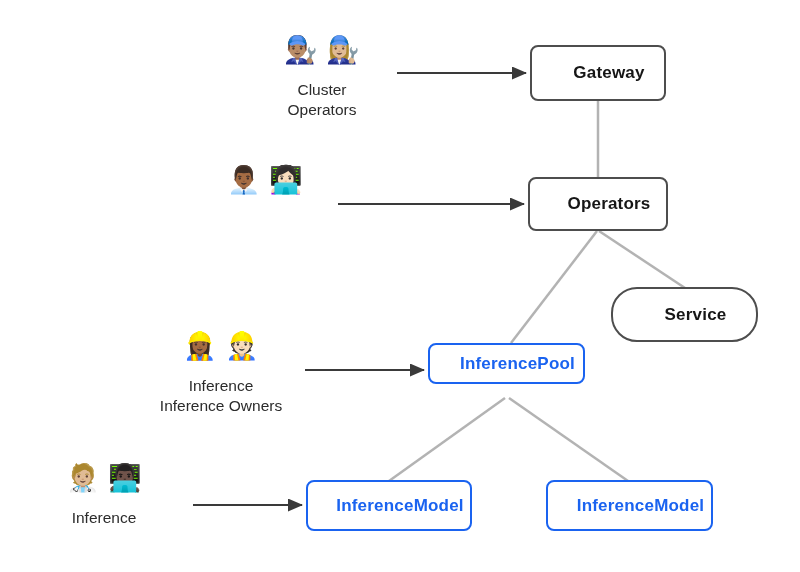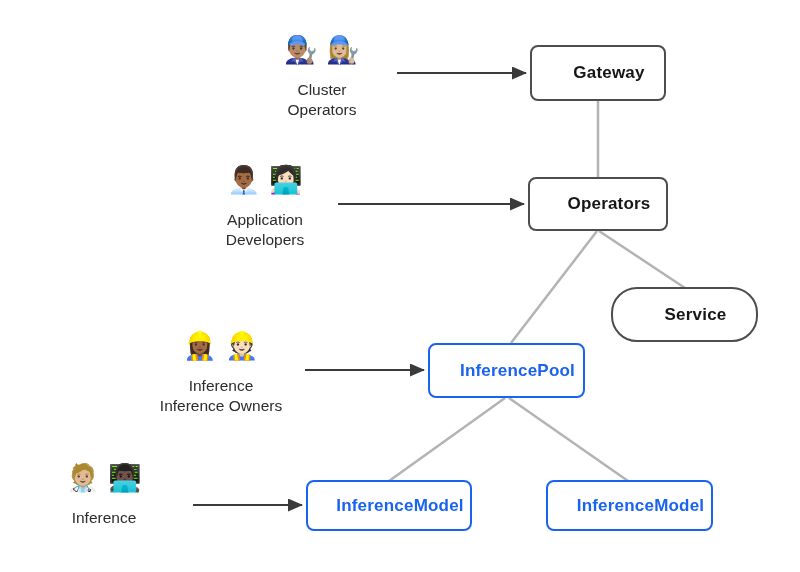--- a/index.html
+++ b/index.html
@@ -70,24 +70,20 @@
   <div class="persona" style="left:232px; top:32px;">
     <div class="emoji">👨🏽‍🔧 👩🏼‍🔧</div>
     <div class="plabel">
       <span>Cluster</span>
       <span>Operators</span>
     </div>
   </div>
 
   <div class="persona" style="left:175px; top:162px;">
     <div class="emoji">👨🏾‍💼 👩🏻‍💻</div>
-    <div class="plabel">
-      <span>Application</span>
-      <span>Developers</span>
-    </div>
   </div>
 
   <div class="persona" style="left:131px; top:328px;">
     <div class="emoji">👷🏾‍♀️ 👷🏻</div>
     <div class="plabel">
       <span>Inference</span>
       <span>Inference Owners</span>
     </div>
   </div>
 
@@ -103,21 +99,21 @@
   </div>
 
   <div class="node core" style="left:528px; top:177px; width:140px; height:54px;">
     <span>Operators</span>
   </div>
 
   <div class="node core" style="left:611px; top:287px; width:147px; height:55px;border-radius:26px;">
     <span>Service</span>
   </div>
 
-  <div class="node infer" style="left:428px; top:343px; width:157px; height:55px;">
+  <div class="node infer" style="left:428px; top:343px; width:157px; height:41px;">
     <span>InferencePool</span>
   </div>
 
   <div class="node infer" style="left:306px; top:480px; width:166px; height:51px;">
     <span>InferenceModel</span>
   </div>
 
   <div class="node infer" style="left:546px; top:480px; width:167px; height:51px;">
     <span>InferenceModel</span>
   </div>

